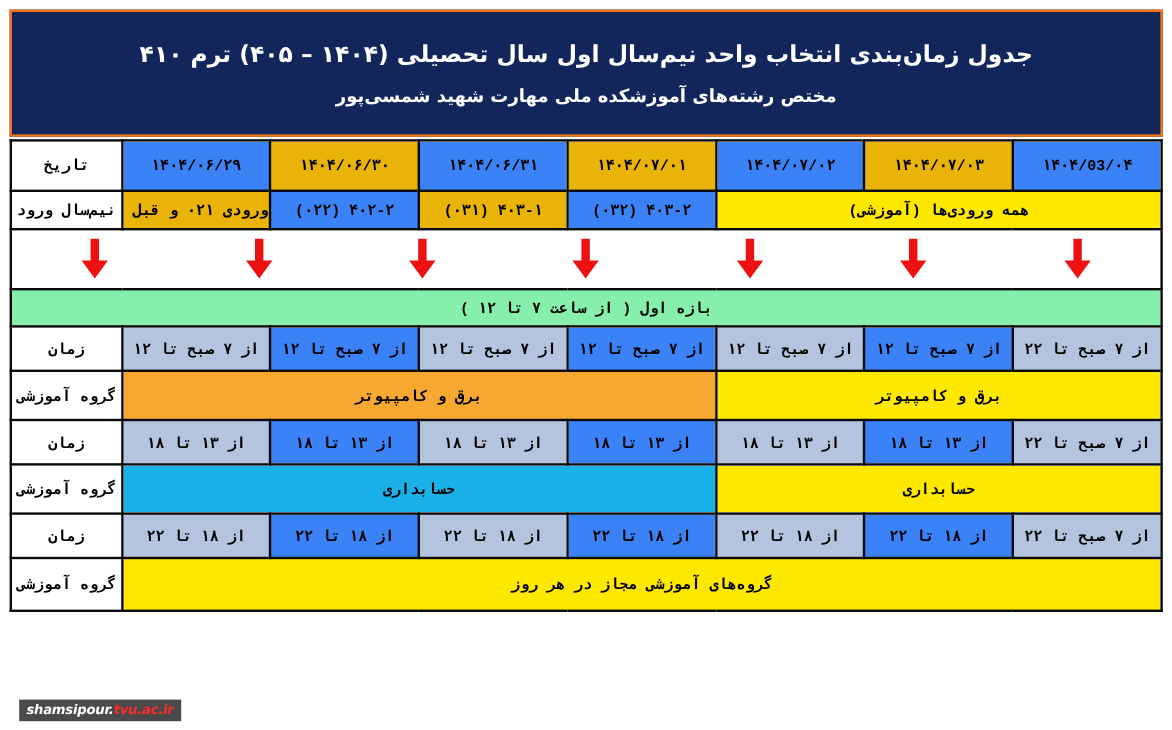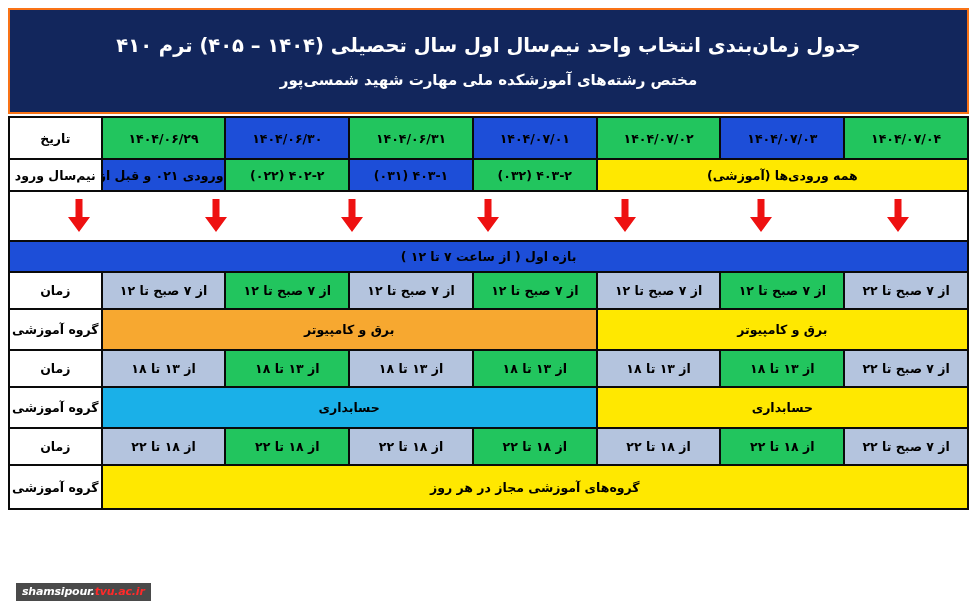--- a/index.html
+++ b/index.html
@@ -61,43 +61,44 @@
   table.sched td {
     border: 2px solid #0a0a0a;
     text-align: center;
     vertical-align: middle;
     font-weight: bold;
     font-size: 12.5px;
     color: #000000;
     padding: 2px 1px;
     white-space: nowrap;
     overflow: hidden;
+    font-family: Liberation Mono, monospace;
   }
 
   
   col.c-label { width: 92px; }
   col.c-day   { width: 123px; }
 
   
   tr.r-date td    { height: 42px; }
   tr.r-term td    { height: 32px; }
   tr.r-arrow td   { height: 50px; }
   tr.r-band td    { height: 31px; }
   tr.r-time td    { height: 37px; }
   tr.r-group td   { height: 41px; }
   tr.r-final td   { height: 44px; }
 
   
-  .navy   { background: #1d4ed8; color: #ffffff; }
-  .white  { background: #22c55e; color: #000000; }
+  .navy   { background: #eab308; color: #ffffff; }
+  .white  { background: #3b82f6; color: #000000; }
   .steel  { background: #b4c4de; color: #000000; }
   .yellow { background: #ffe800; color: #000000; }
   .orange { background: #f7a830; color: #000000; }
   .cyan   { background: #1ab0e8; color: #000000; }
-  .plain  { background: #1d4ed8; }
+  .plain  { background: #86efac; }
 
   .label-cell {
     background: #ffffff;
     font-size: 12.5px;
     font-weight: bold;
   }
 
   .band-text {
     color: #9e0f12;
     font-size: 13px;
@@ -172,21 +173,21 @@
         <col class="c-day">
       <col class="c-day">
         <col class="c-day">
         <col class="c-day">
       <col class="c-day">
         <col class="c-label">
     </colgroup>
     <tbody>
 
       <tr class="r-date">
-        <td class="white">۱۴۰۴/۰۷/۰۴</td>
+        <td class="white">۱۴۰۴/03/۰۴</td>
         <td class="navy">۱۴۰۴/۰۷/۰۳</td>
         <td class="white">۱۴۰۴/۰۷/۰۲</td>
         <td class="navy">۱۴۰۴/۰۷/۰۱</td>
         <td class="white">۱۴۰۴/۰۶/۳۱</td>
         <td class="navy">۱۴۰۴/۰۶/۳۰</td>
         <td class="white">۱۴۰۴/۰۶/۲۹</td>
         <td class="label-cell">تاریخ</td>
       </tr>
 
       <tr class="r-term">

